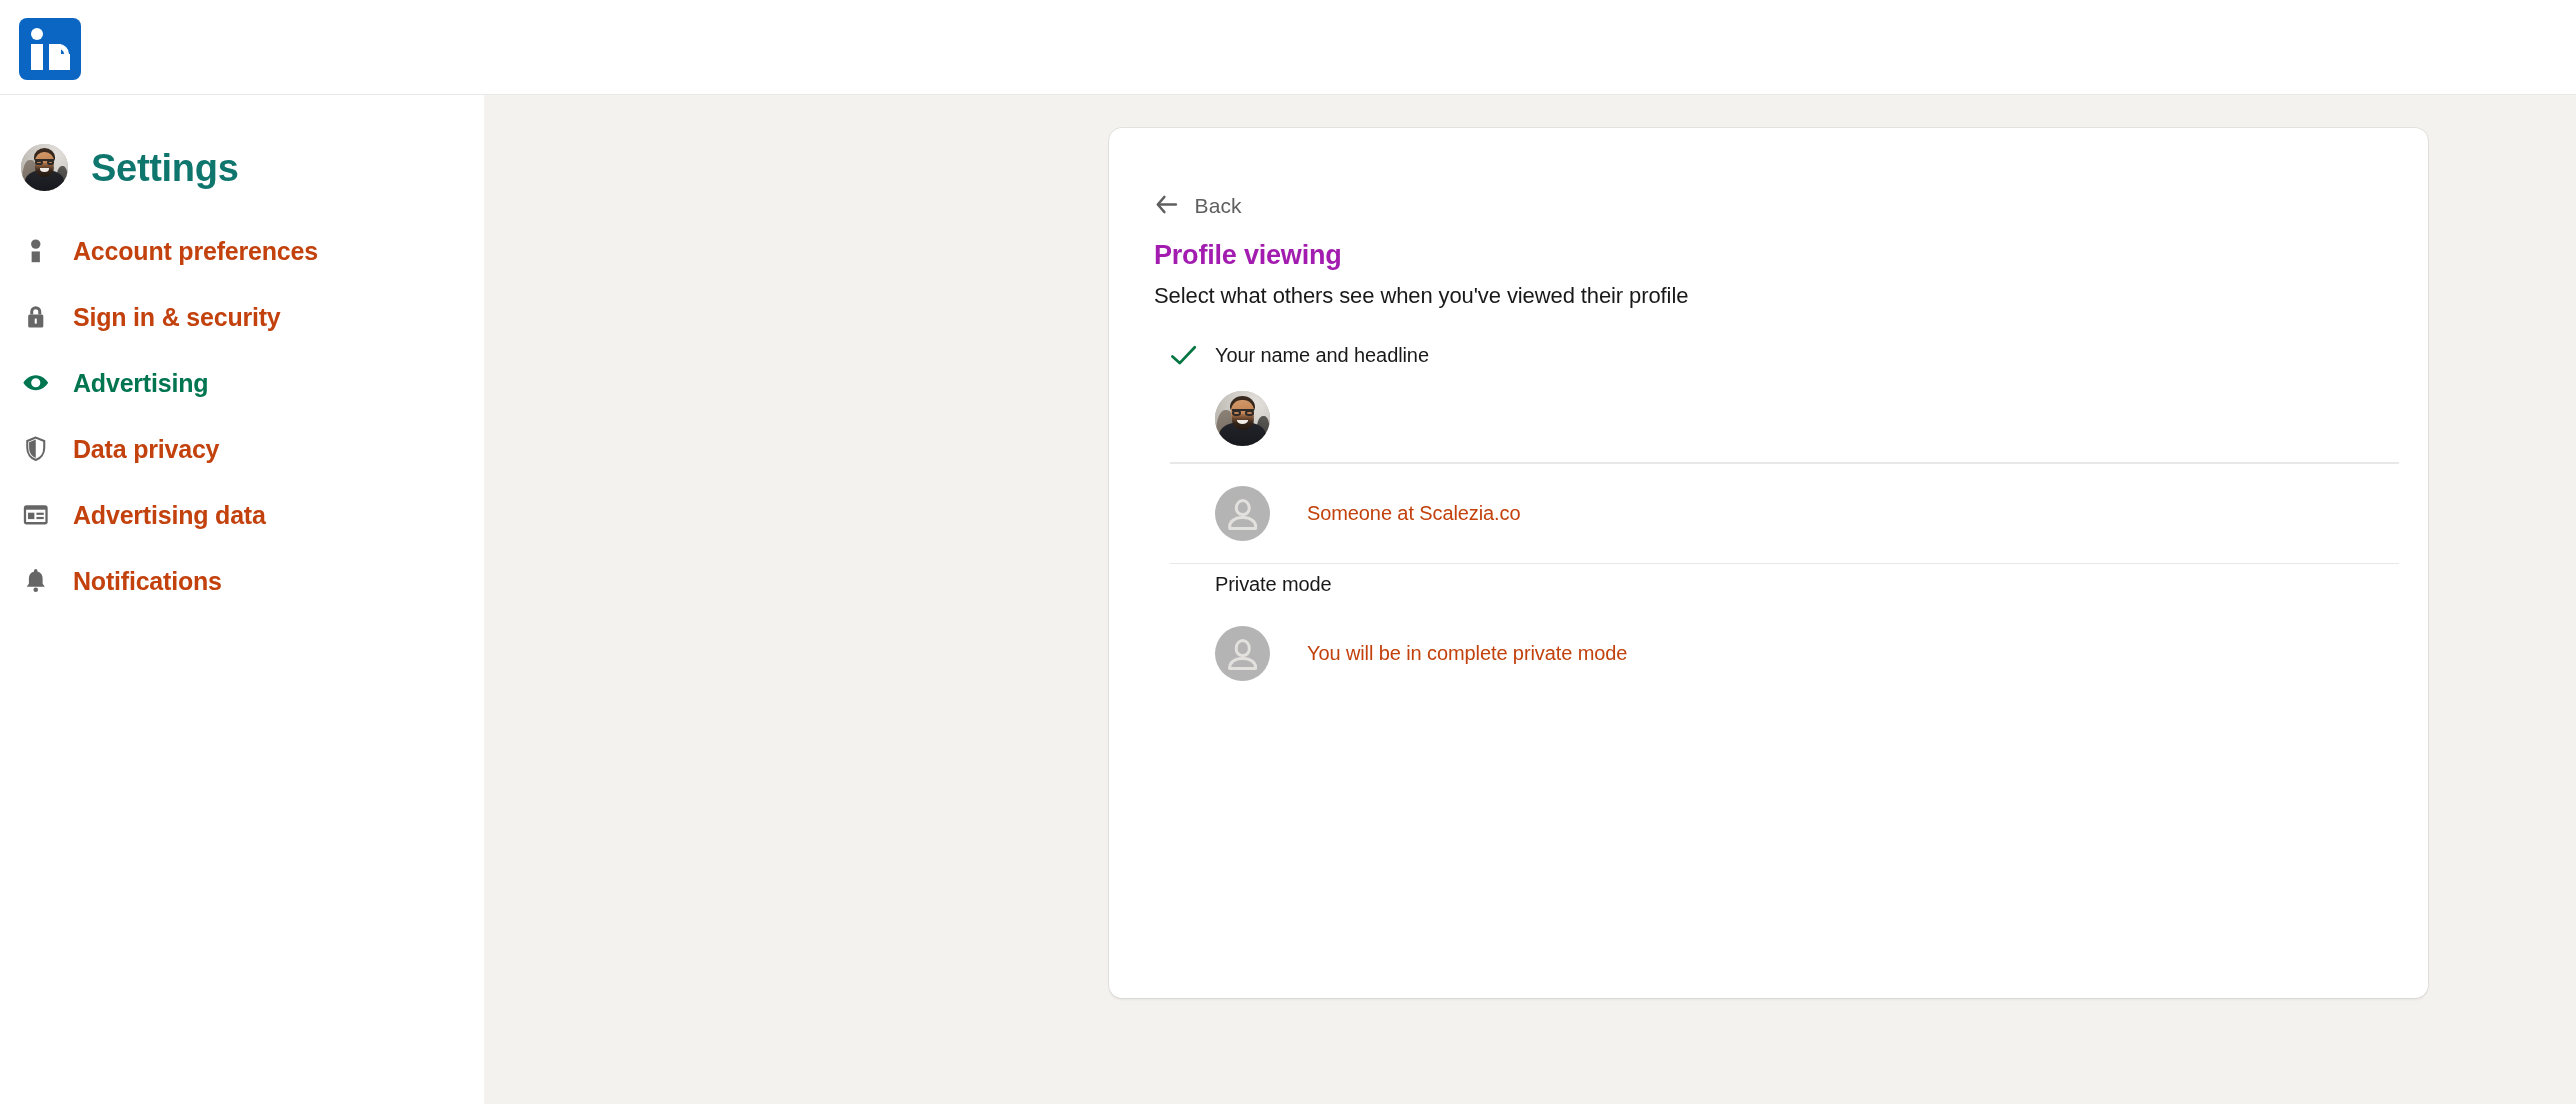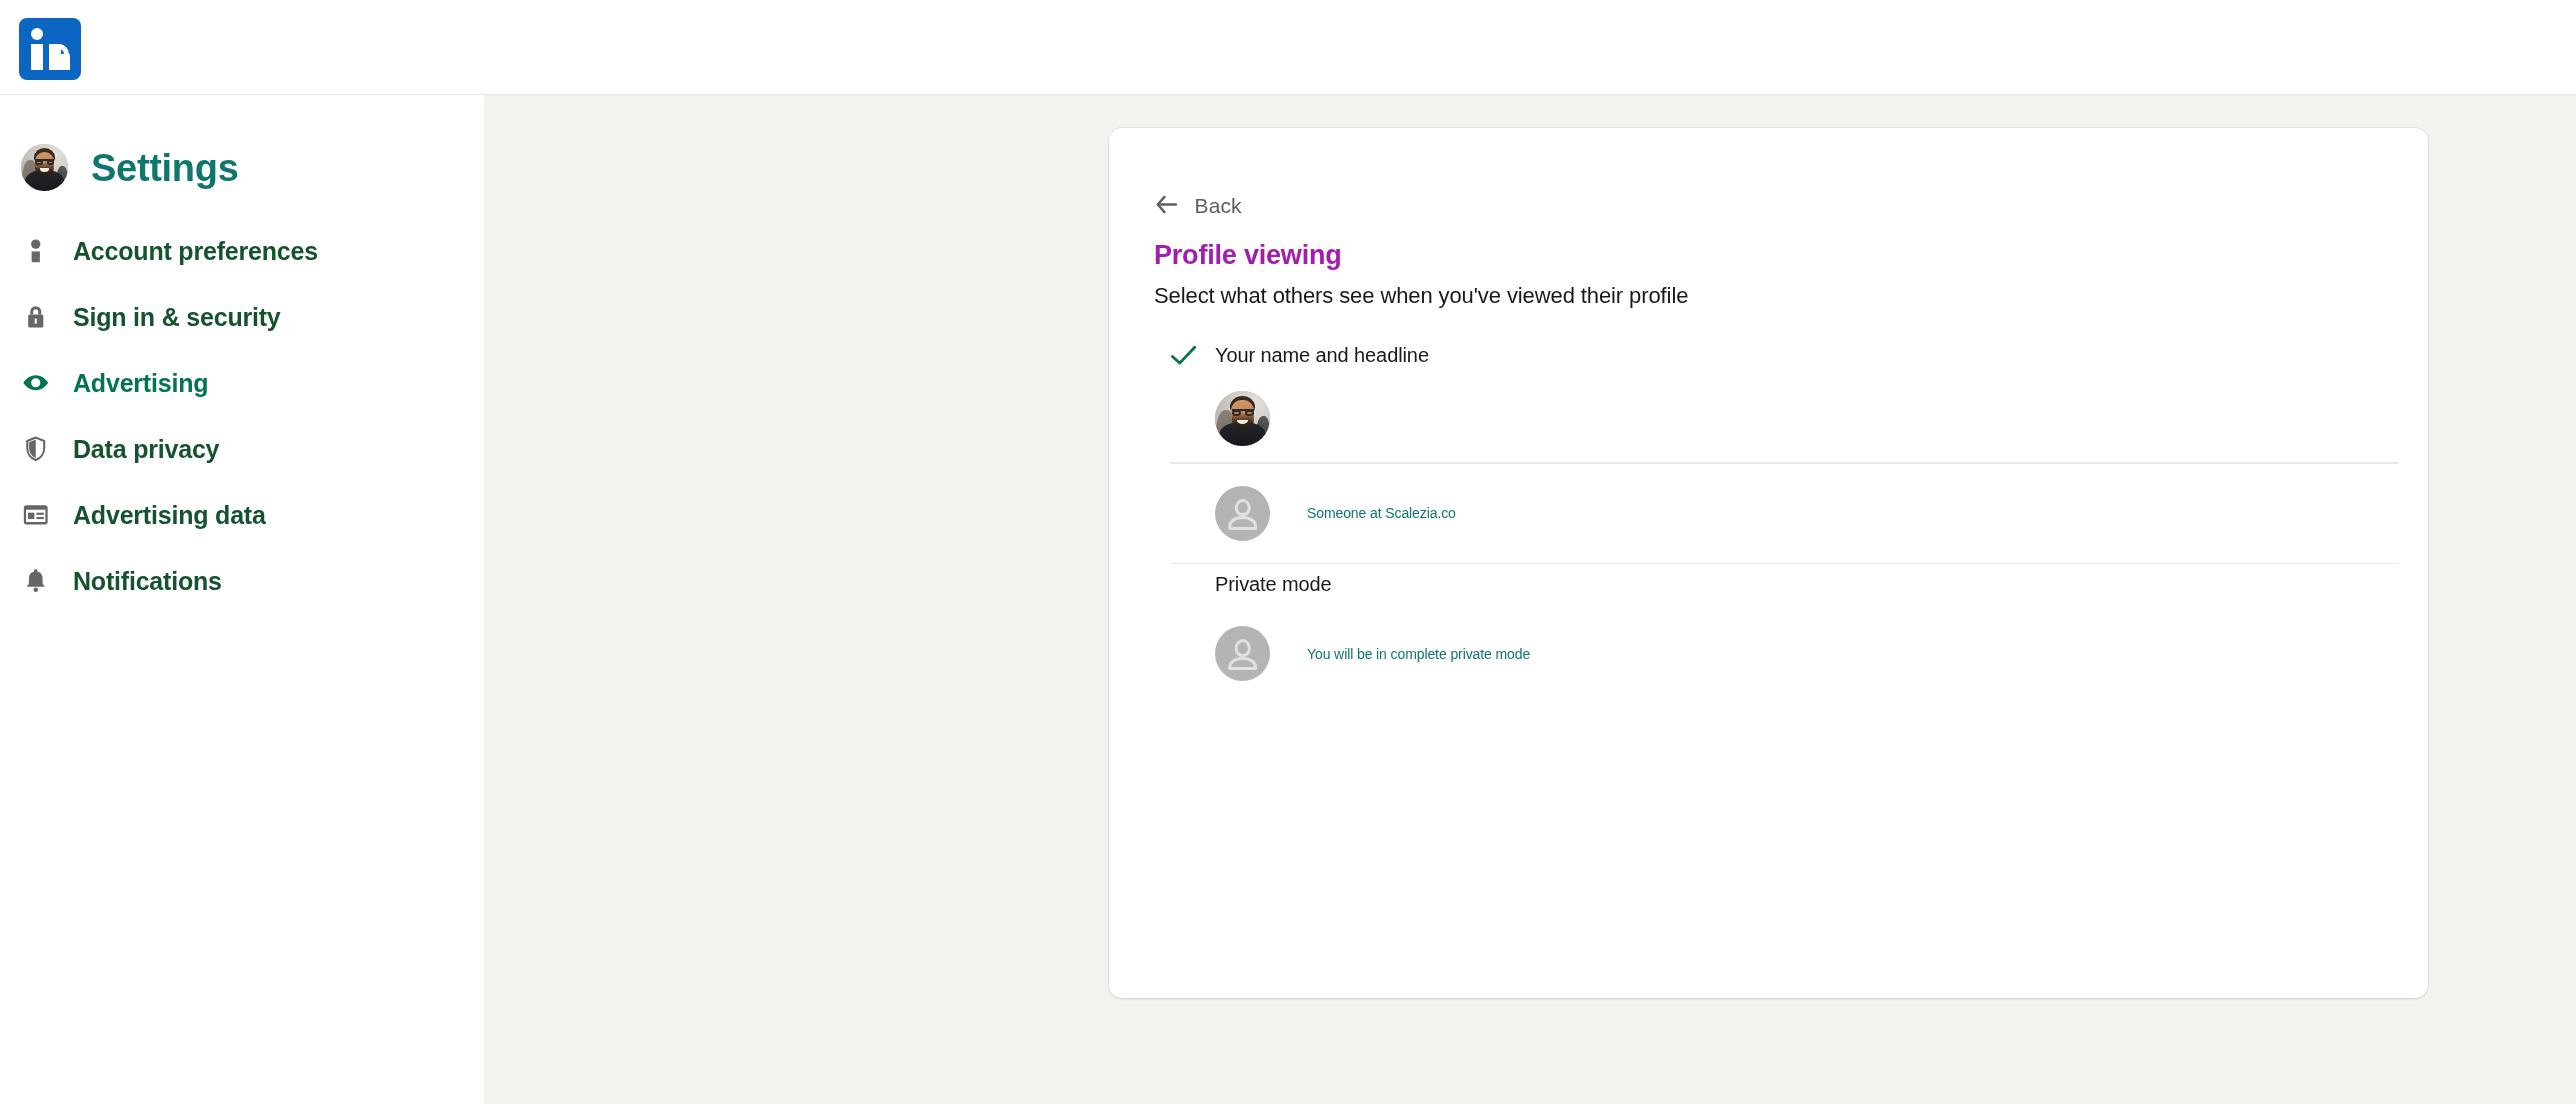--- a/index.html
+++ b/index.html
@@ -134,21 +134,21 @@
     width: 29px;
     height: 29px;
     flex: none;
     display: flex;
     align-items: center;
     justify-content: center;
   }
   .nav-label {
     font-size: 25px;
     font-weight: 600;
-    color: #14532d;
+    color: #c2410c;
     letter-spacing: -0.2px;
   }
   .nav-item.active .nav-label { color: #01754f; }
 
   
   #main {
     position: absolute;
     top: 95px;
     left: 484px;
     width: 2092px;
@@ -264,22 +264,22 @@
     letter-spacing: -0.1px;
   }
   .identity-headline {
     font-size: 20px;
     color: #7a7a7a;
     line-height: 1.42;
     letter-spacing: -0.1px;
     max-width: 1165px;
   }
   .ghost-label {
-    font-size: 14px;
-    color: #0f766e;
+    font-size: 20px;
+    color: #c2410c;
     letter-spacing: -0.1px;
   }
   .divider {
     height: 1.6px;
     background: #e8e8e8;
     margin: 0 45px 0 45px;
   }
 
   
   .face-art { position: absolute; inset: 0; }

